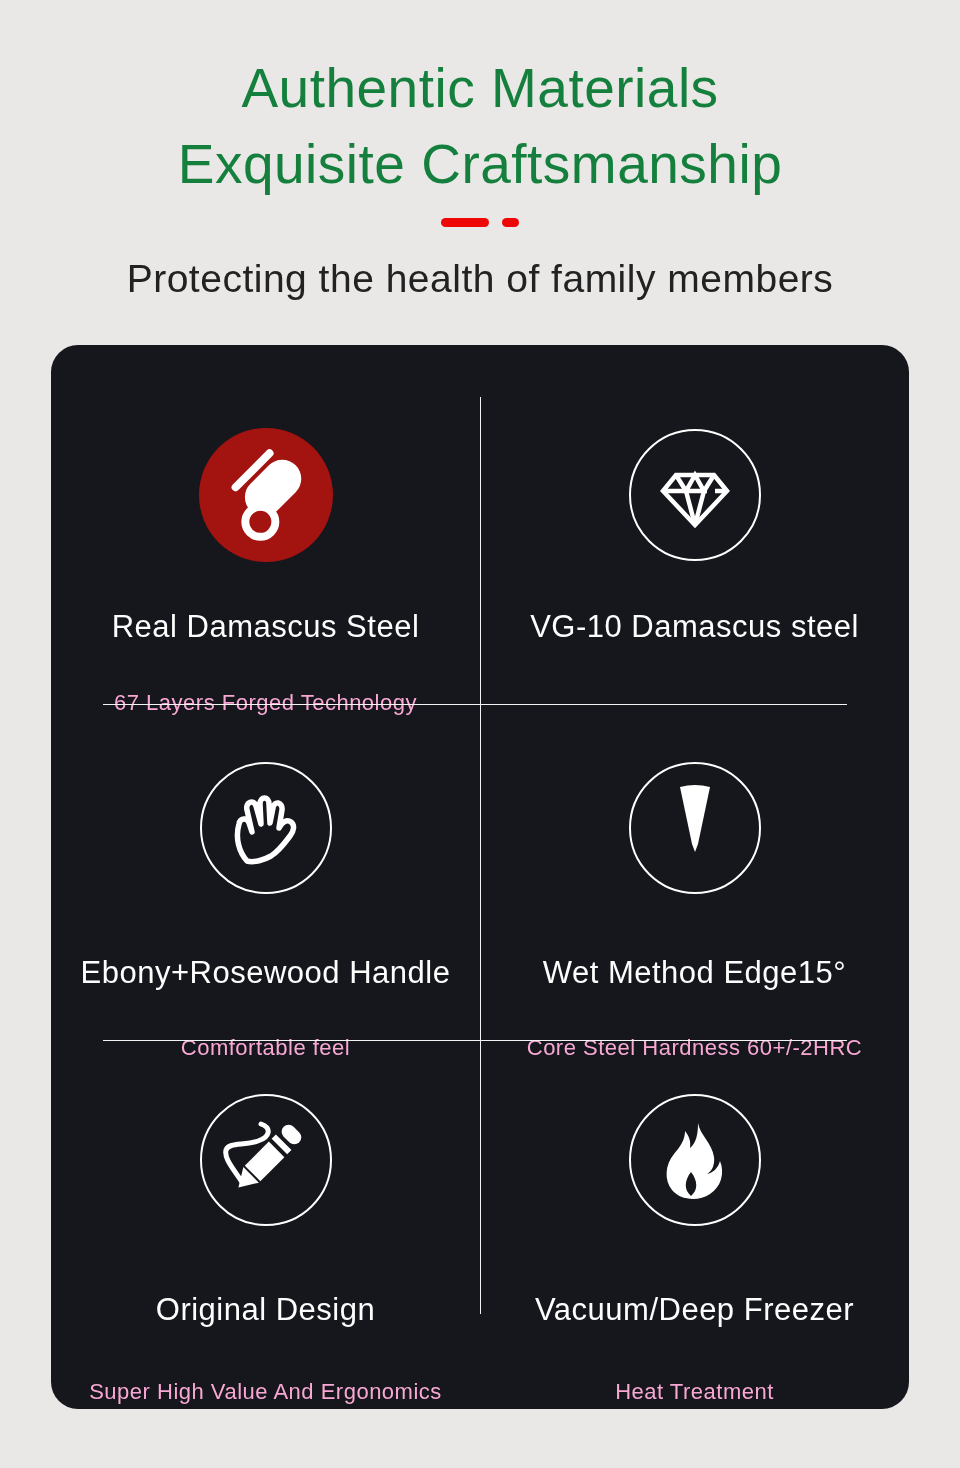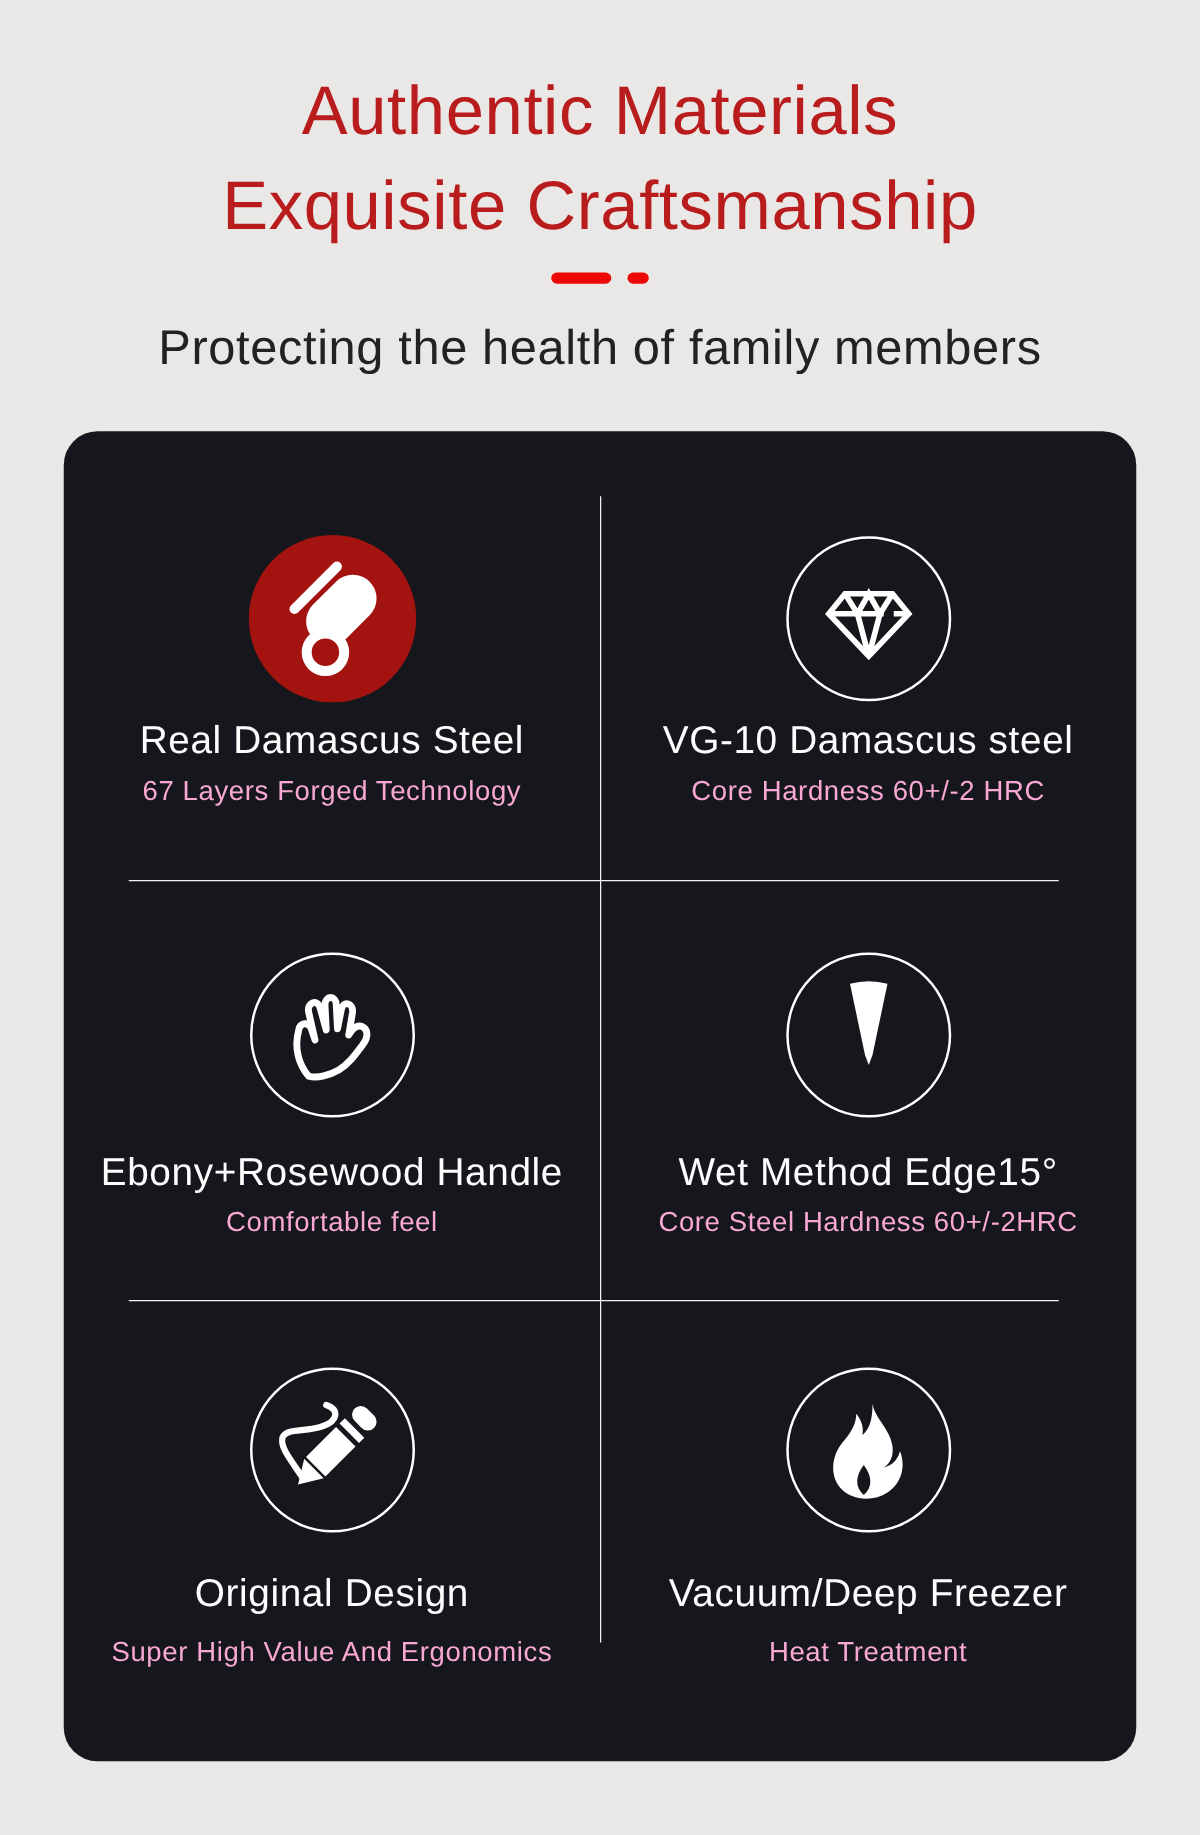--- a/index.html
+++ b/index.html
@@ -10,21 +10,21 @@
     -webkit-font-smoothing:antialiased;
     overflow:hidden;
   }
   
   .header{padding-top:50px;text-align:center;}
   .title{
     margin:0;
     font-size:55px;
     line-height:76px;
     font-weight:500;
-    color:#b91c1c;
+    color:#15803d;
     letter-spacing:0.5px;
   }
   .dashes{margin-top:16px;display:flex;justify-content:center;align-items:center;gap:13px;}
   .dash-long{width:48px;height:9px;border-radius:5px;background:#ee0707;}
   .dash-short{width:17px;height:9px;border-radius:5px;background:#ee0707;}
   .subtitle{
     margin-top:30px;
     font-size:39px;
     color:#222222;
     letter-spacing:0.5px;
@@ -39,20 +39,21 @@
   }
   .row{display:flex;}
   .row-1{height:359px;}
   .row-2{height:336px;}
   .row-3{height:435px;}
   .cell{
     width:50%;
     display:flex;flex-direction:column;align-items:center;
     box-sizing:border-box;
     text-align:left;
+    gap:35px;
   }
   .row-1 .cell{padding-top:83px;}
   .row-2 .cell{padding-top:57px;}
   .row-3 .cell{padding-top:53px;}
   .icon-wrap{width:134px;height:134px;}
   .feature-title{
     color:#fdfdfd;
     font-size:31px;
     line-height:36px;
     letter-spacing:0.5px;
@@ -111,21 +112,20 @@
           <circle cx="67" cy="67" r="65" fill="none" stroke="#ffffff" stroke-width="2"></circle>
           <g fill="none" stroke="#ffffff" stroke-width="4.5" stroke-linejoin="miter">
             <path d="M48,47 H86 L99,63 L67,97 L35,63 Z"></path>
             <path d="M35,63 H79 M87,63 H99"></path>
             <path d="M48,47 L58,63 L67,47 L76,63 L86,47"></path>
             <path d="M58,63 L67,97 M76,63 L67,97"></path>
           </g>
         </svg>
       </div>
       <div class="feature-title">VG-10 Damascus steel</div>
-      <div class="feature-sub">Core Hardness 60+/-2 HRC</div>
     </div>
   </div>
 
   <div class="row row-2">
     <div class="cell">
       <div class="icon-wrap">
         <svg width="134" height="134" viewBox="0 0 134 134">
           <circle cx="67" cy="67" r="65" fill="none" stroke="#ffffff" stroke-width="2"></circle>
           <path d="M48,100 C40,91 36,77 40,63 C41,57 48,56 50,62 L53,71 L48,49 C46,41 55,38 57,45 L62,63 L61,43 C61,35 70,35 70,43 L71,62 L74,47 C75,39 84,41 83,49 L80,67 C83,61 88,58 92,61 C96,64 95,70 91,75 C85,83 80,90 72,95 C65,99 55,102 48,100 Z" fill="none" stroke="#ffffff" stroke-width="5.5" stroke-linecap="round" stroke-linejoin="round"></path>
         </svg>

